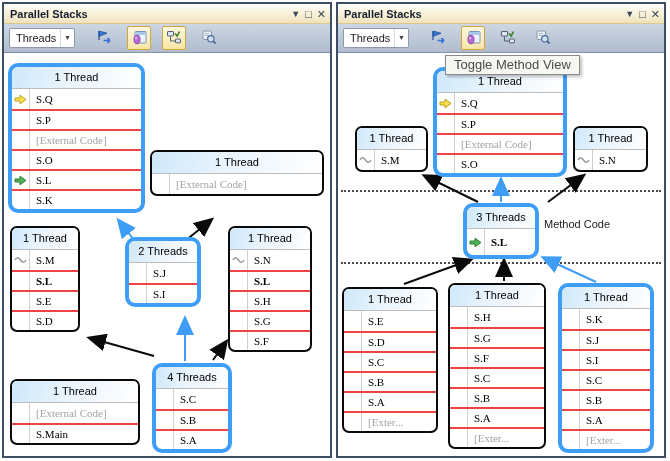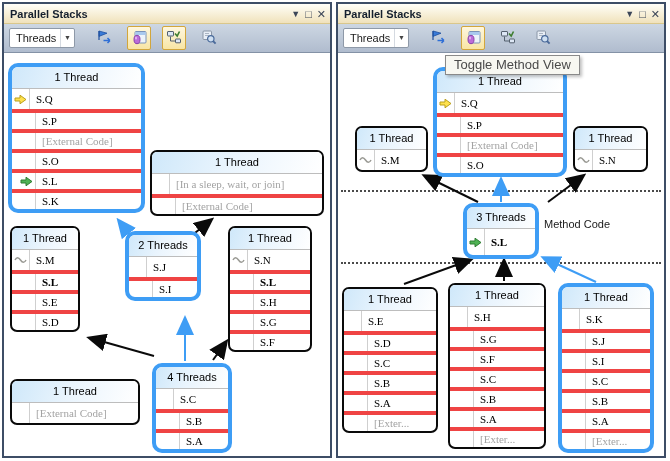--- a/index.html
+++ b/index.html
@@ -33,21 +33,21 @@
   .wires { position:absolute; left:0; top:0; z-index:2; }
   .dotline { position:absolute; left:3px; width:320px; border-top:2px dotted #4a4a4a; z-index:1; }
 
   
   .sbox { position:absolute; background:#fff; border:2px solid #0a0a0a; border-radius:7px; z-index:3; overflow:hidden; }
   .sbox.hl { border:4px solid #3E9DF5; border-radius:10px; }
   .sbox-h { height:22px; line-height:21px; text-align:center; font-size:11px; color:#000;
             background:linear-gradient(110deg,#CFE8FA 0%,#E9F4FD 45%,#FFFFFF 100%);
             border-bottom:1px solid #BDBDBD; }
   .srow { display:flex; height:20px; align-items:center;font-family:Liberation Serif, serif; }
-  .srow + .srow { border-top:4px solid #ef4444;padding-left:6px; }
+  .srow + .srow { border-top:2px solid #ef4444; }
   .gut { width:18px; align-self:stretch; border-right:1px solid #CFCFCF; display:flex; align-items:center; justify-content:center; flex:none; }
   .gut svg { display:block; }
   .lab { font-size:11px; color:#000; padding-left:6px; white-space:nowrap; overflow:hidden; }
   .lab.dim { color:#A3A3A3; }
   .lab.bold { font-weight:bold; }
   .sbox.tallrow .srow { height:26px; }
 
   .mview { position:absolute; font-size:11px; color:#1a1a1a; z-index:4; }
   .tooltip { position:absolute; height:20px; line-height:18px; padding:0 8px; background:#F7F7F1;
              border:1px solid #898989; color:#4A4A4A; font-size:13px; z-index:6;
@@ -152,24 +152,20 @@
           </div>
           <div class="srow">
             <span class="gut"></span>
             <span class="lab">S.K</span>
           </div>
         </div>
       <div class="sbox" style="left:146px;top:97px;width:174px;">
           <div class="sbox-h">1 Thread</div>
           <div class="srow">
             <span class="gut"></span>
-            <span class="lab dim">[In a sleep, wait, or join]</span>
-          </div>
-          <div class="srow">
-            <span class="gut"></span>
             <span class="lab dim">[External Code]</span>
           </div>
         </div>
       <div class="sbox" style="left:6px;top:173px;width:70px;">
           <div class="sbox-h">1 Thread</div>
           <div class="srow">
             <span class="gut">
               <svg width="13" height="8" viewBox="0 0 13 8">
                 <path d="M1 4 C2.5 1, 4.5 1, 6.5 4 S10.5 7, 12 4" fill="none" stroke="#9A9A94" stroke-width="1.5"></path>
               </svg>
@@ -182,21 +178,21 @@
           </div>
           <div class="srow">
             <span class="gut"></span>
             <span class="lab">S.E</span>
           </div>
           <div class="srow">
             <span class="gut"></span>
             <span class="lab">S.D</span>
           </div>
         </div>
-      <div class="sbox hl" style="left:121px;top:178px;width:76px;">
+      <div class="sbox hl" style="left:121px;top:184px;width:76px;">
           <div class="sbox-h">2 Threads</div>
           <div class="srow">
             <span class="gut"></span>
             <span class="lab">S.J</span>
           </div>
           <div class="srow">
             <span class="gut"></span>
             <span class="lab">S.I</span>
           </div>
         </div>
@@ -240,20 +236,24 @@
           <div class="srow">
             <span class="gut"></span>
             <span class="lab">S.A</span>
           </div>
         </div>
       <div class="sbox" style="left:6px;top:326px;width:130px;">
           <div class="sbox-h">1 Thread</div>
           <div class="srow">
             <span class="gut"></span>
             <span class="lab dim">[External Code]</span>
+          </div>
+          <div class="srow">
+            <span class="gut"></span>
+            <span class="lab">S.Main</span>
           </div>
         </div>
     </div>
   </div>
 
   <div class="panel" style="left:336px;">
     <div class="tbar">
       <span class="ttext">Parallel Stacks</span>
       <span class="ticons">
         <span class="ticon">▼</span>

